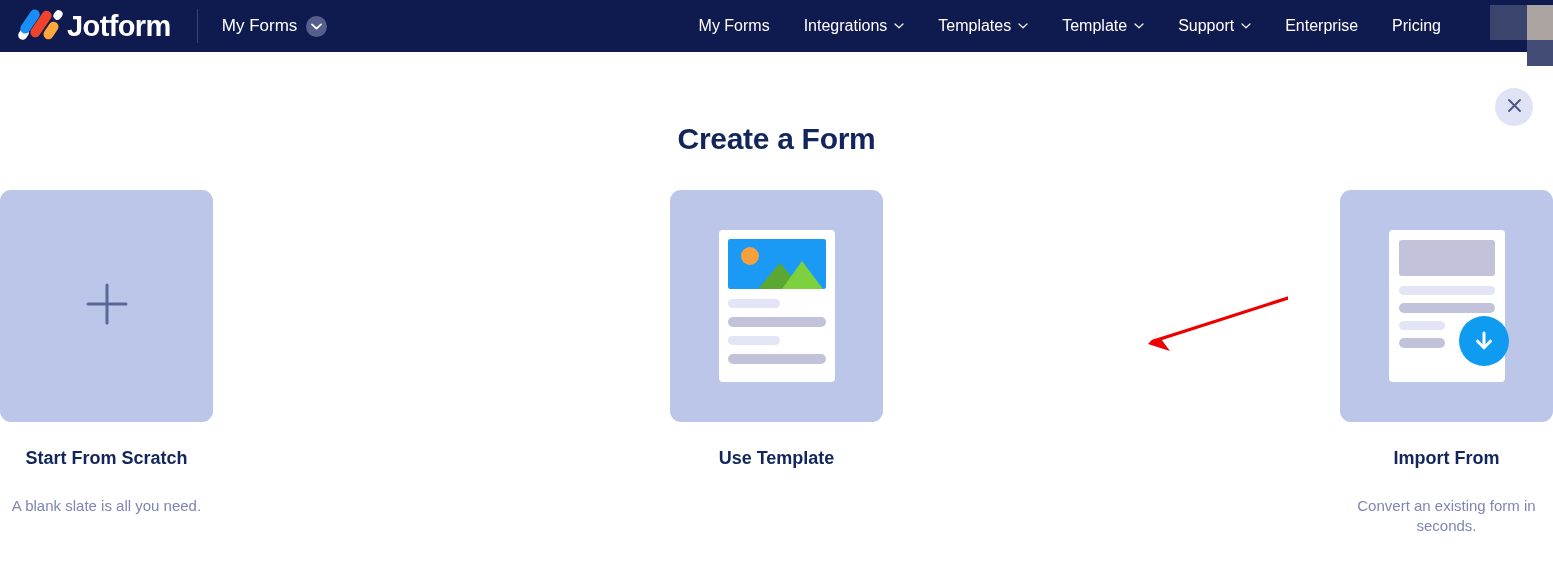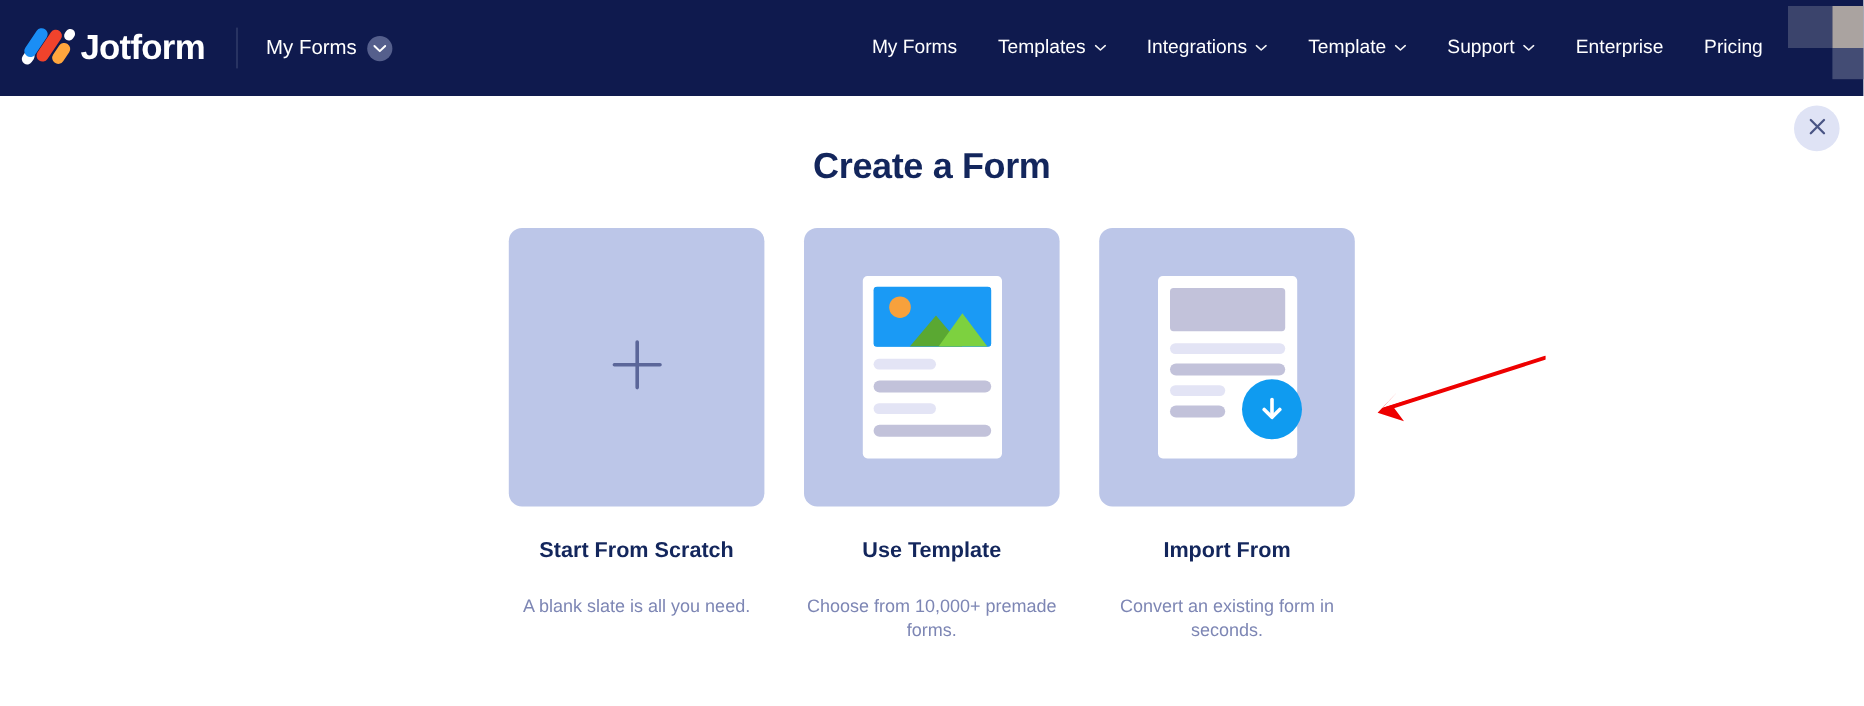--- a/index.html
+++ b/index.html
@@ -12,21 +12,21 @@
     background: #ffffff;
     font-family: "Liberation Sans", sans-serif;
     -webkit-font-smoothing: antialiased;
   }
 
   .page { position: relative; width: 1553px; height: 588px; background: #ffffff; }
 
   
   .header {
     position: absolute; top: 0; left: 0;
-    width: 1553px; height: 80px;
+    width: 1553px; height: 52px;
     background: #0f1a4e;
     display: flex; align-items: center;
   }
 
   .brand { display: flex; align-items: center; margin-left: 16px; }
 
   .logo-mark {
     position: relative;
     width: 42px; height: 40px;
     flex: 0 0 auto;
@@ -124,21 +124,21 @@
   }
   .subtitle {
     text-align: center;
     color: #7d86b4;
     font-size: 17px;
     margin-top: 12px;
   }
 
   .cards {
     display: flex;
-    justify-content: center;
+    justify-content: space-between;
     gap: 33px;
     margin-top: 34px;
   }
 
   .card-col { width: 213px; }
 
   .card-tile {
     width: 213px; height: 232px;
     background: #bcc6e8;
     border-radius: 11px;
@@ -229,55 +229,55 @@
             <path d="M1 1.3 L5.5 5.6 L10 1.3" fill="none" stroke="#ffffff" stroke-width="1.7" stroke-linecap="round" stroke-linejoin="round"></path>
           </svg>
       </span>
     </div>
 
     <div class="nav">
       <div class="nav-item">
         <span>My Forms</span>
       </div>
       <div class="nav-item">
+        <span>Integrations</span>
+        <span>
+          <svg width="10" height="6" viewBox="0 0 10 6">
+              <path d="M1 1 L5 4.7 L9 1" fill="none" stroke="#ffffff" stroke-width="1.3" stroke-linecap="round" stroke-linejoin="round"></path>
+            </svg>
+        </span>
+      </div>
+      <div class="nav-item">
         <span>Templates</span>
         <span>
           <svg width="10" height="6" viewBox="0 0 10 6">
               <path d="M1 1 L5 4.7 L9 1" fill="none" stroke="#ffffff" stroke-width="1.3" stroke-linecap="round" stroke-linejoin="round"></path>
             </svg>
         </span>
       </div>
       <div class="nav-item">
-        <span>Integrations</span>
-        <span>
-          <svg width="10" height="6" viewBox="0 0 10 6">
-              <path d="M1 1 L5 4.7 L9 1" fill="none" stroke="#ffffff" stroke-width="1.3" stroke-linecap="round" stroke-linejoin="round"></path>
-            </svg>
-        </span>
-      </div>
-      <div class="nav-item">
         <span>Template</span>
         <span>
           <svg width="10" height="6" viewBox="0 0 10 6">
               <path d="M1 1 L5 4.7 L9 1" fill="none" stroke="#ffffff" stroke-width="1.3" stroke-linecap="round" stroke-linejoin="round"></path>
             </svg>
         </span>
       </div>
       <div class="nav-item">
         <span>Support</span>
         <span>
           <svg width="10" height="6" viewBox="0 0 10 6">
               <path d="M1 1 L5 4.7 L9 1" fill="none" stroke="#ffffff" stroke-width="1.3" stroke-linecap="round" stroke-linejoin="round"></path>
             </svg>
         </span>
       </div>
       <div class="nav-item">
         <span>Enterprise</span>
       </div>
-      <div class="nav-item" style="padding-right:84px">
+      <div class="nav-item" style="padding-right:112px">
         <span>Pricing</span>
       </div>
     </div>
 
     <div class="avatar-censored">
       <i class="px-a"></i>
         <i class="px-b"></i>
         <i class="px-c"></i>
     </div>
   </div>
@@ -319,21 +319,20 @@
                 <path d="M54 50 L74 22 L95 50 Z" fill="#7dd13f"></path>
               </svg>
             </div>
             <div class="bar bar-light" style="width:52px;height:9px;margin-top:10px"></div>
             <div class="bar bar-dark" style="width:98px;height:10px;margin-top:9px"></div>
             <div class="bar bar-light" style="width:52px;height:9px;margin-top:9px"></div>
             <div class="bar bar-dark" style="width:98px;height:10px;margin-top:9px"></div>
           </div>
         </div>
         <div class="card-label">Use Template</div>
-        <div class="card-desc">Choose from 10,000+ premade forms.</div>
       </div>
 
       <div class="card-col">
         <div class="card-tile">
           <div class="mini-page imp-page">
             <div class="imp-head"></div>
             <div class="bar bar-light" style="width:96px;height:9px;margin-top:10px"></div>
             <div class="bar bar-dark" style="width:96px;height:10px;margin-top:8px"></div>
             <div class="bar bar-light" style="width:46px;height:9px;margin-top:8px"></div>
             <div class="bar bar-dark" style="width:46px;height:10px;margin-top:8px"></div>

